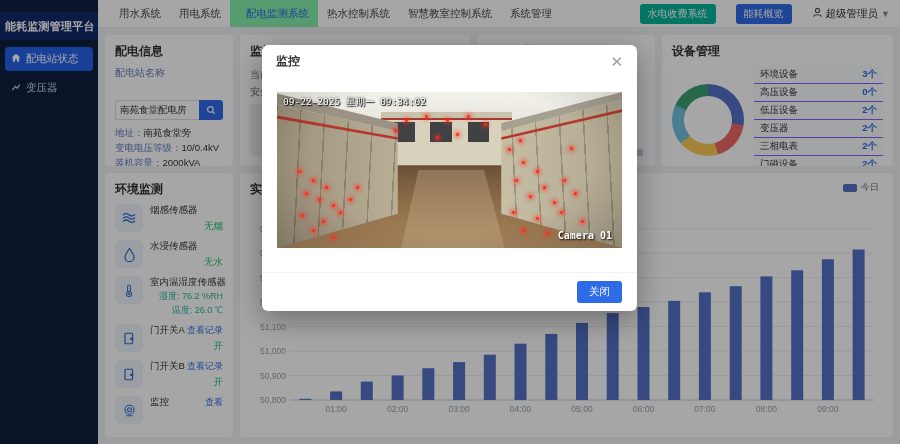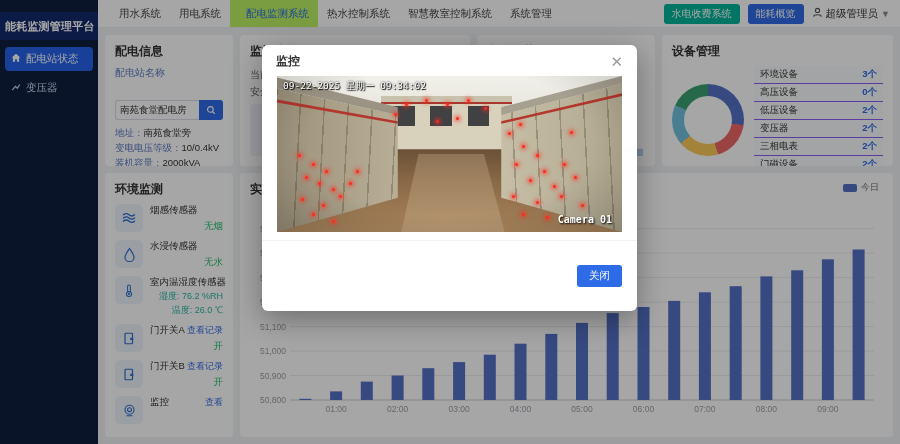--- a/index.html
+++ b/index.html
@@ -12,22 +12,22 @@
   .menu { padding:7px 5px; display:flex; flex-direction:column; gap:5px; }
   .menu-item { display:flex; align-items:center; gap:5px; padding:5px 6px; border-radius:4px; color:#c9d4ea; font-size:10.5px; cursor:pointer; white-space:nowrap; }
   .menu-item.active { background:#2563eb; color:#fff; }
   .menu-item svg { flex-shrink:0; }
 
   
   .main { flex:1; display:flex; flex-direction:column; min-width:0; }
   .topbar { height:28px; background:#fff; display:flex; align-items:stretch; padding:0 10px 0 12px; border-bottom:1px solid #ededed; flex-shrink:0; }
   .tabs { display:flex; }
   .tab { padding:0 9px; display:flex; align-items:center; font-size:10.5px; color:#444; cursor:pointer; white-space:nowrap; }
-  .tab.active { background:#bef264; color:#2e6be6;padding-left:16px; }
-  .topbar-right { margin-left:auto; display:flex; align-items:center; gap:8px; }
+  .tab.active { background:#86efac; color:#2e6be6;padding-left:16px; }
+  .topbar-right { margin-left:auto; display:flex; align-items:center; gap:20px; }
   .pill-btn { color:#fff; font-size:10px; padding:3px 8px; border-radius:3px; border:none; cursor:pointer; white-space:nowrap; }
   .user { display:flex; align-items:center; gap:3px; font-size:10.5px; color:#333; cursor:pointer; }
   .chev { font-size:9px; color:#888; }
 
   
   .content { flex:1; padding:7px; display:flex; gap:7px; min-height:0; }
   .col-left { width:128px; flex-shrink:0; display:flex; flex-direction:column; gap:7px;justify-content:center; }
   .col-right { flex:1; min-width:0; display:flex; flex-direction:column; gap:7px; }
   .row-top { display:flex; gap:7px; height:131px; flex-shrink:0; }
   .panel { background:#fff; border-radius:4px; padding:8px 10px; position:relative; overflow:hidden; }
@@ -82,21 +82,21 @@
   
   .overlay { position:absolute; inset:0; background:rgba(0,0,0,.35); z-index:50; }
   .modal { position:absolute; left:262px; top:45px; width:375px; height:266px; background:#fff; border-radius:6px; box-shadow:0 8px 30px rgba(0,0,0,.35); z-index:60; display:flex; flex-direction:column; }
   .modal-head { display:flex; justify-content:space-between; align-items:center; padding:8px 14px 6px; }
   .modal-title { font-size:12px; font-weight:bold; color:#333; }
   .modal-close { color:#999; font-size:15px; line-height:1; cursor:pointer; }
   .modal-foot { flex:1; display:flex; align-items:center; justify-content:flex-end; padding:0 15px; border-top:1px solid #f2f2f2; margin-top:8px; }
   .btn-close { background:#2e6be6; color:#fff; border:none; border-radius:3px; font-size:10.5px; padding:4px 12px; cursor:pointer; }
 
   
-  .cam { position:relative; width:345px; height:156px; margin:0 auto; overflow:hidden;
+  .cam { position:relative; width:345px; height:156px; margin:16px auto; overflow:hidden;
          background:linear-gradient(180deg,#f1f0ea 0%,#e0ddd3 38%,#cdc8b9 52%,#c2bcab 60%); }
   .cam-layer { position:absolute; inset:0; }
   .cam-floor { clip-path:polygon(0 100%,100% 100%,100% 84%,69% 47%,34% 47%,0 88%);
                background:linear-gradient(180deg,#6b5138 47%,#8a6946 68%,#a8855c 100%); }
   .cam-floor2 { clip-path:polygon(36% 100%,66% 100%,60% 50%,41% 50%); background:rgba(214,192,158,.30); }
   .cam-back { position:absolute; left:30%; right:32%; top:13%; height:37%;
               background:linear-gradient(180deg,#c9c2ac 0 10%,#d8d2bd 10% 100%); }
   .cam-back-win { position:absolute; left:4%; right:4%; top:16%; height:36%;
               background:repeating-linear-gradient(90deg,transparent 0 6%,rgba(38,40,46,.85) 6% 24%,transparent 24% 31%); }
   .cam-back-stripe { position:absolute; left:0; right:0; top:10%; height:2px; background:#a8382e; }

